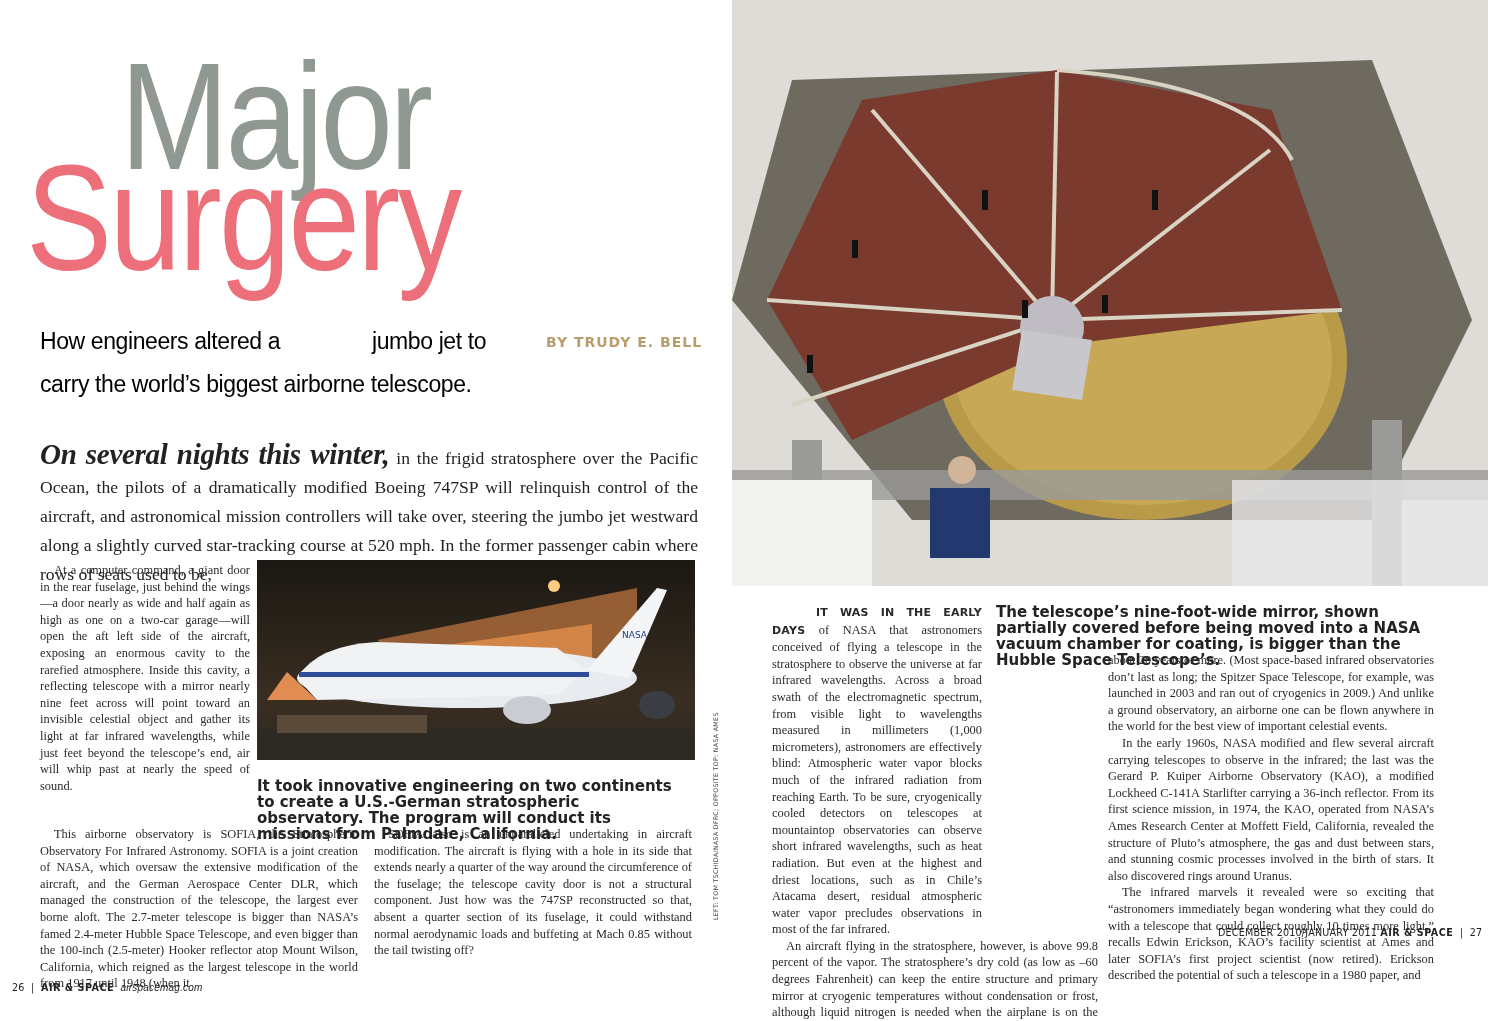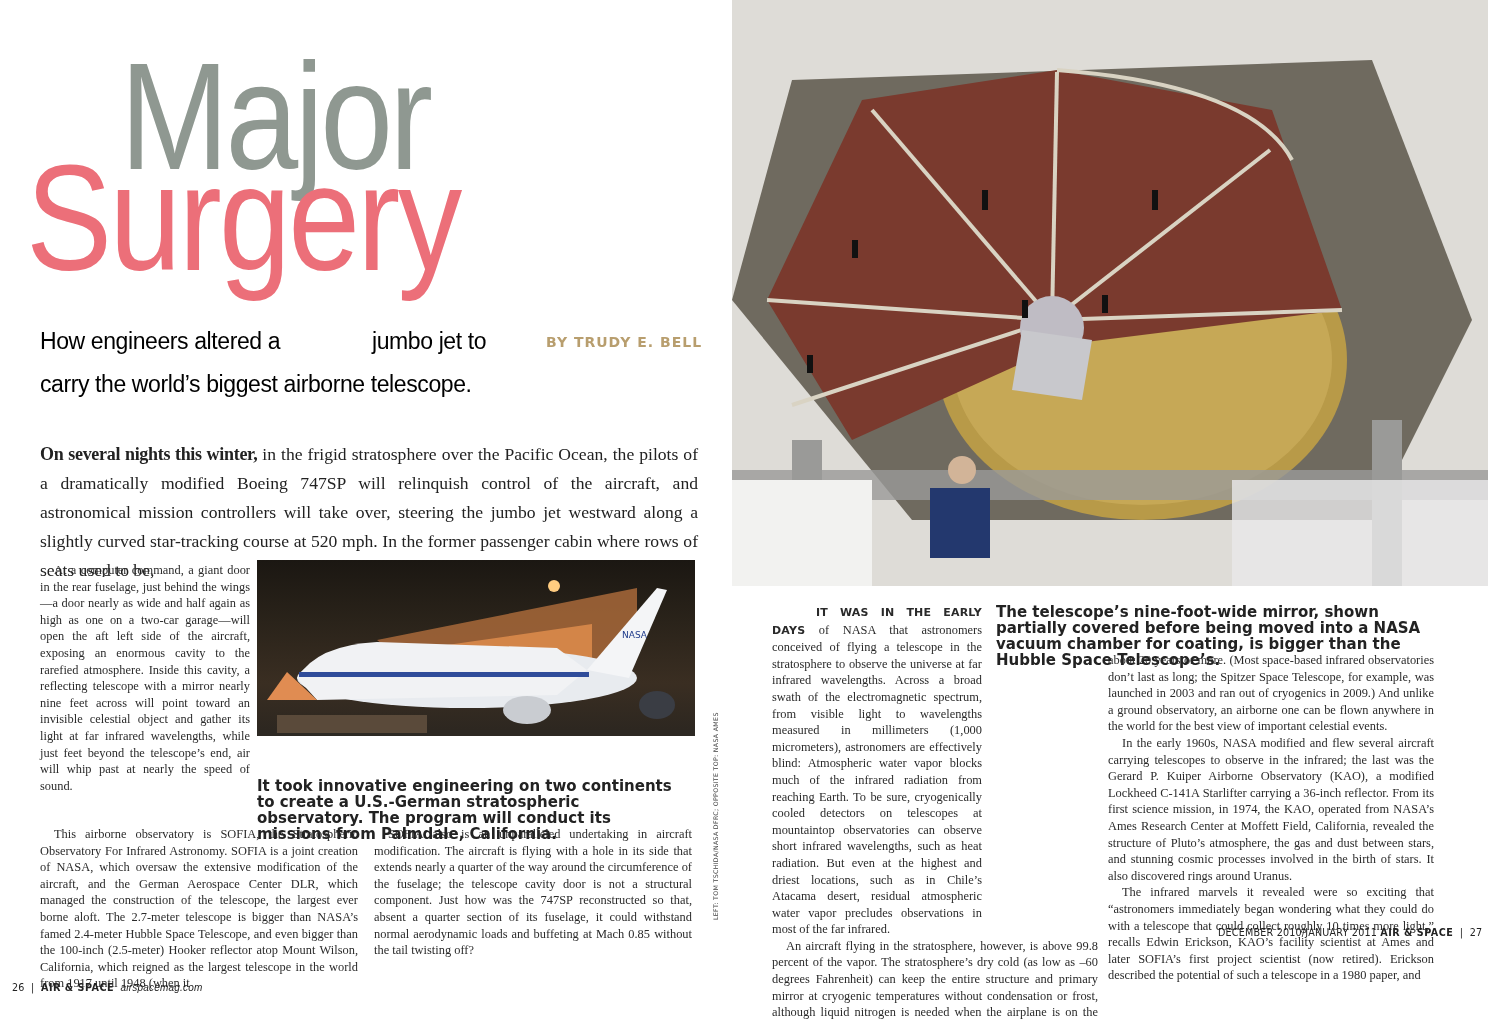--- a/index.html
+++ b/index.html
@@ -5,31 +5,31 @@
   html, body { margin:0; padding:0; }
   body { width:1488px; height:1021px; background:#fff; position:relative; overflow:hidden; font-family:"DejaVu Serif", serif; color:#2a2a2a; }
   .abs { position:absolute; }
   .sans { font-family:"Liberation Sans", "DejaVu Sans", sans-serif; }
   
   .title-major { left:120px; top:40px; font-family:"Liberation Sans", sans-serif; font-size:152px; line-height:1; color:#8f9891; letter-spacing:-4px; transform:scaleX(0.86); transform-origin:left top; }
   .title-surgery { left:26px; top:143px; font-family:"Liberation Sans", sans-serif; font-size:150px; line-height:1; color:#ec6f79; letter-spacing:-3px; transform:scaleX(0.86); transform-origin:left top; }
   .deck { font-family:"Liberation Sans", sans-serif; font-size:23px; color:#000000; letter-spacing:-0.4px; }
   .byline { left:546px; top:334px; font-family:"DejaVu Sans", sans-serif; font-weight:bold; font-size:14px; letter-spacing:1px; color:#b89e6e; }
   .lede { left:40px; top:440px; width:658px; font-family:"Liberation Serif", serif; font-size:17.6px; line-height:29px; color:#222; text-align:justify; }
-  .lede b { font-size:18px; letter-spacing:-0.3px; }
+  .lede b { font-style:italic; font-size:29px; letter-spacing:-0.3px; }
   .col { font-family:"Liberation Serif", serif; font-size:12.4px; line-height:16.6px; color:#2a2a2a; text-align:justify; }
   .col p { margin:0; }
   .col p.ind { text-indent:14px; }
   .caption { font-family:"DejaVu Sans", sans-serif; font-weight:bold; font-size:15px; line-height:16px; color:#222; }
   .runin { font-family:"DejaVu Sans", sans-serif; font-weight:bold; font-size:11px; letter-spacing:0.2px;margin-left:44px; }
   .folio { font-family:"DejaVu Sans", sans-serif; font-size:9.6px; color:#222; letter-spacing:0.2px; }
   .folio b { letter-spacing:0.5px; }
   .credit { left:712px; top:920px; font-family:"DejaVu Sans", sans-serif; font-size:6.3px; color:#444; transform:rotate(-90deg); transform-origin:left top; white-space:nowrap; letter-spacing:0.3px; }
   
-  .photo-plane { left:257px; top:560px; width:438px; height:176px; background:linear-gradient(#1b1712 0%, #2a231a 35%, #3a2e22 70%, #2b2620 100%); overflow:hidden; }
+  .photo-plane { left:257px; top:560px; width:438px; height:200px; background:linear-gradient(#1b1712 0%, #2a231a 35%, #3a2e22 70%, #2b2620 100%); overflow:hidden; }
   
   .photo-scope { left:732px; top:0; width:756px; height:586px; background:linear-gradient(160deg,#e9e8e4 0%, #b8b3a7 30%, #8b8577 55%, #d8d6d1 80%, #f0efec 100%); overflow:hidden; }
 </style>
 </head>
 <body>
 
 <div class="abs title-major" data-name="headline-major">Major</div>
 <div class="abs title-surgery" data-name="headline-surgery">Surgery</div>
 
 <div class="abs deck" style="left:40px; top:328px;" data-name="deck-line1-part1">How engineers altered a</div>

